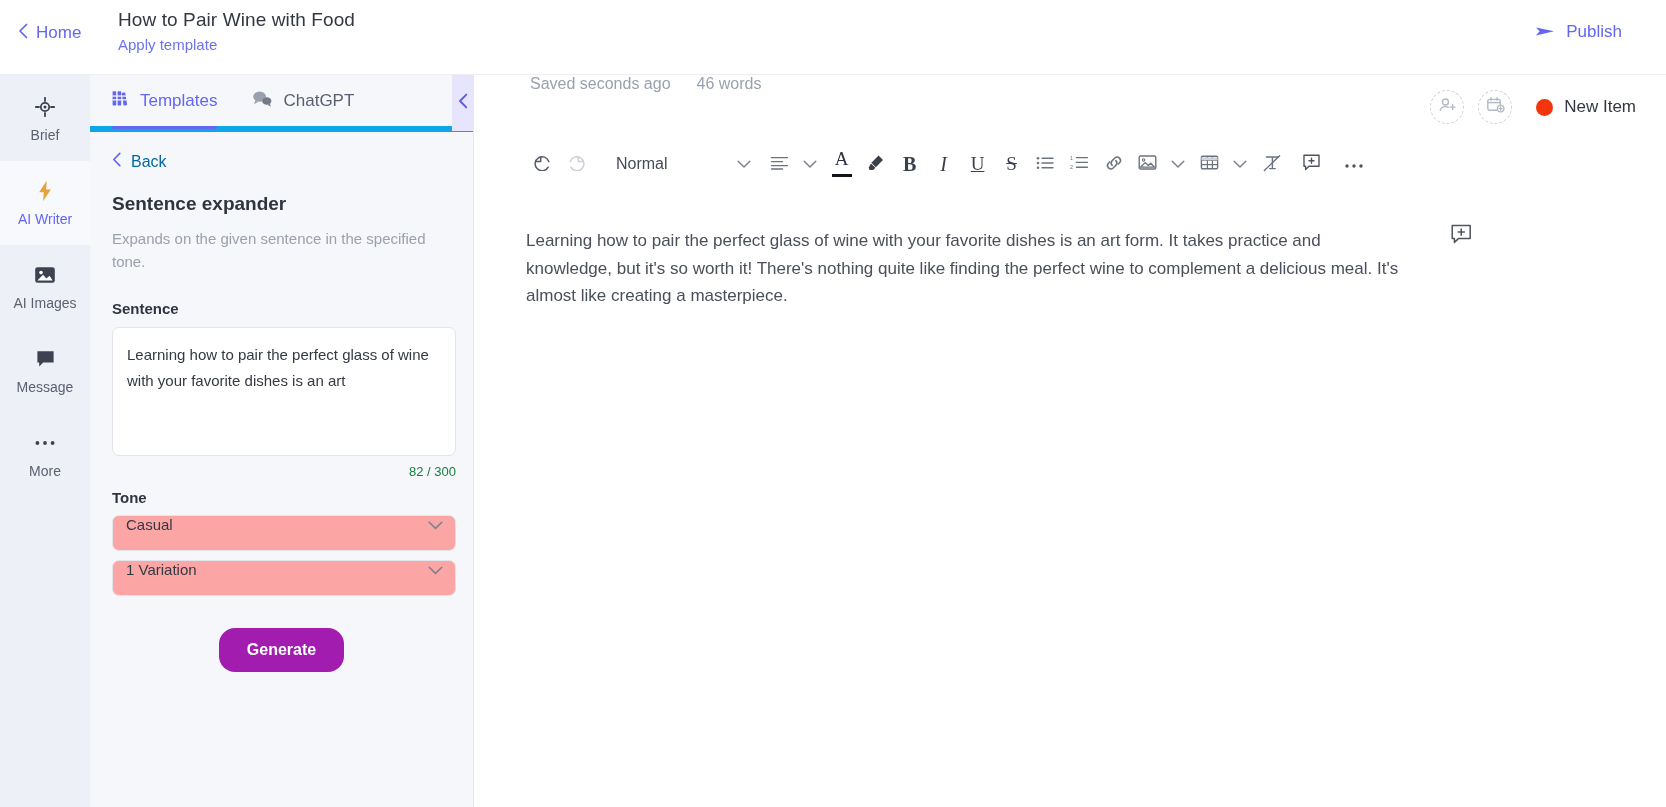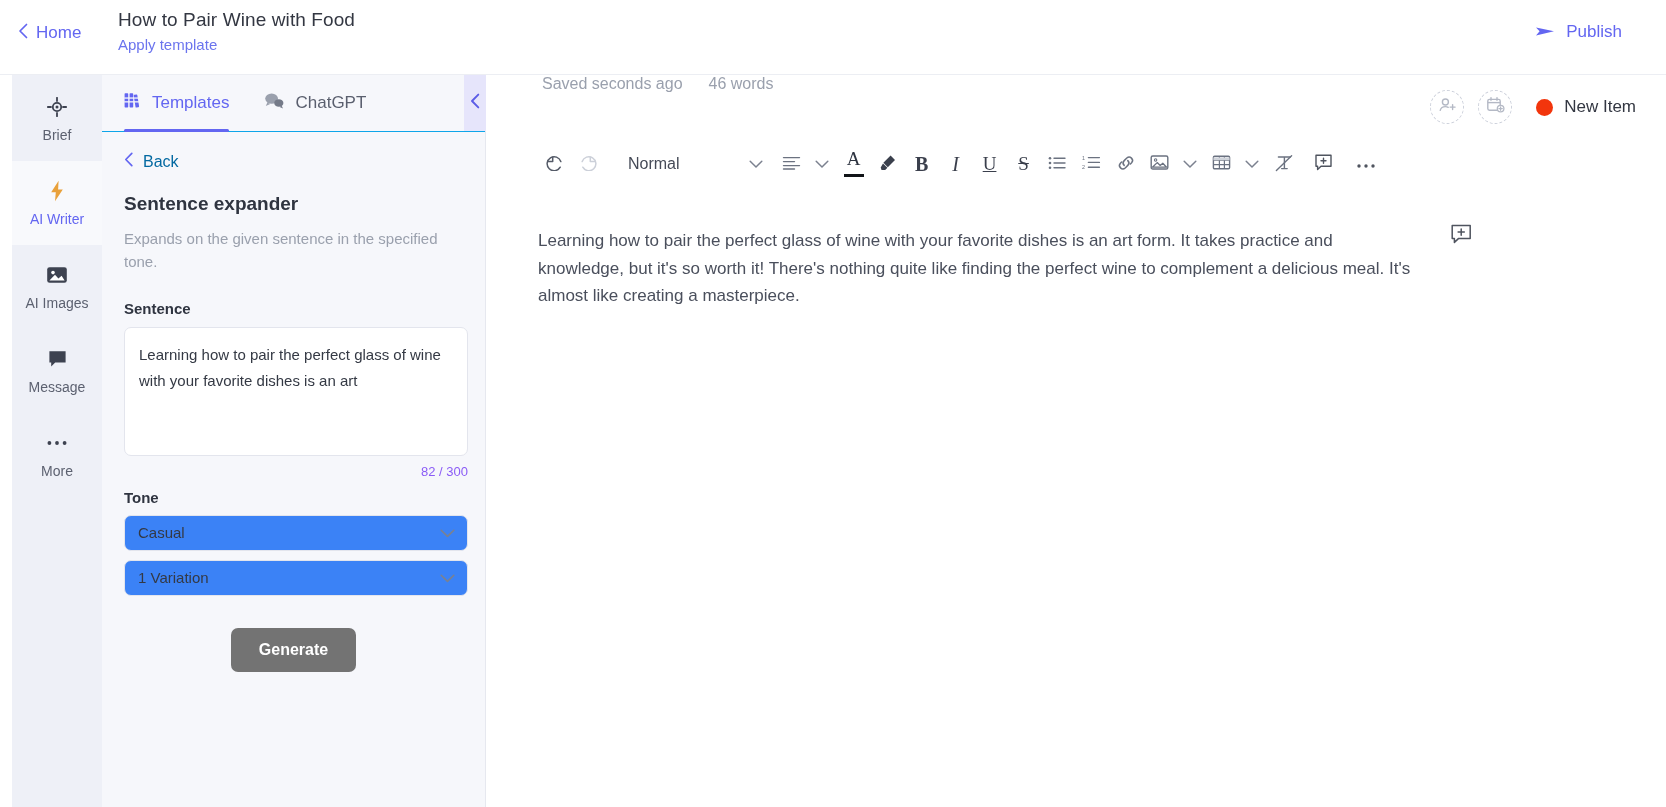--- a/index.html
+++ b/index.html
@@ -37,42 +37,41 @@
 
   
   .body-row { flex: 1; display: flex; min-height: 0; }
 
   
   .rail {
     width: 90px; min-width: 90px;
     background: #eef0f7;
     display: flex; flex-direction: column;
     padding-top: 2px;
-    margin-left: 12px;
   }
   .rail-item {
     height: 84px; display: flex; flex-direction: column;
     align-items: center; justify-content: center; gap: 9px;
     color: #5c6170; font-size: 14px; cursor: pointer;
   }
   .rail-item.active { background: #f8f9fc; color: #6366f1; }
   .rail-icon { height: 22px; display: flex; align-items: center; justify-content: center; }
 
   
   .panel {
     width: 384px; min-width: 384px;
     background: #f6f7fb;
     border-right: 1px solid #e6e8ef;
     display: flex; flex-direction: column;
     position: relative;
   }
   .panel-tabs {
     display: flex; align-items: center; gap: 34px;
     padding: 0 0 0 22px; height: 57px;
-    border-bottom: 1px solid #0ea5e9;
+    border-bottom: 6px solid #0ea5e9;
   }
   .tab {
     display: flex; align-items: center; gap: 10px;
     height: 57px; font-size: 17px; color: #5a5f6e; cursor: pointer;
     position: relative;
   }
   .tab.active { color: #6366f1; }
   .tab.active::after {
     content: ""; position: absolute; left: 0; right: 0; bottom: 0;
     height: 3px; background: #6366f1; border-radius: 2px;
@@ -82,32 +81,32 @@
   .tpl-title { margin-top: 22px; font-size: 19px; color: #2f3440; font-weight: 600; }
   .tpl-desc { margin-top: 12px; font-size: 15px; color: #9aa0ad; line-height: 1.55; max-width: 340px; }
   .field-label { margin-top: 26px; font-size: 15px; color: #2f3440; font-weight: 600; }
   .textarea-box {
     margin-top: 10px; width: 344px; height: 129px;
     background: #ffffff; border: 1px solid #e3e5ed; border-radius: 7px;
     padding: 14px 14px; font-size: 15px; color: #343944; line-height: 1.75;
     resize: none; outline: none; font-family: "Liberation Sans", sans-serif;
     position: relative;
   }
-  .char-count { text-align: right; width: 344px; margin-top: 4px; font-size: 13px; color: #8b5cf6; }
+  .char-count { text-align: right; width: 344px; margin-top: 4px; font-size: 13px; color: #15803d; }
   .select-box {
     margin-top: 9px; width: 344px; height: 36px;
-    background: #3b82f6; border: 1px solid #e3e5ed; border-radius: 7px;
-    display: flex; align-items: center; justify-content: space-between;
+    background: #fca5a5; border: 1px solid #e3e5ed; border-radius: 7px;
+    display: flex; justify-content: space-between;
     padding: 0 12px 0 13px; font-size: 15px; color: #343944; cursor: pointer;
   }
   .select-box .chev-d { color: #7b818f; }
   .gen-wrap { display: flex; justify-content: center; margin-top: 32px; }
   .gen-btn {
-    background: #737373; color: #ffffff; font-size: 16px; font-weight: 700;
-    border: none; border-radius: 7px; padding: 13px 28px; cursor: pointer;
+    background: #a21caf; color: #ffffff; font-size: 16px; font-weight: 700;
+    border: none; border-radius: 16px; padding: 13px 28px; cursor: pointer;
     font-family: "Liberation Sans", sans-serif;
   }
   .disclaimer { margin-top: 28px; font-size: 15px; color: #9aa0ad; line-height: 1.55; max-width: 340px; }
 
   
   .collapse-tab {
     position: absolute; right: -1px; top: 0;
     width: 22px; height: 56px; background: #e6e5fb;
     display: flex; align-items: center; justify-content: center;
     color: #5b5ce6; cursor: pointer; z-index: 5;

